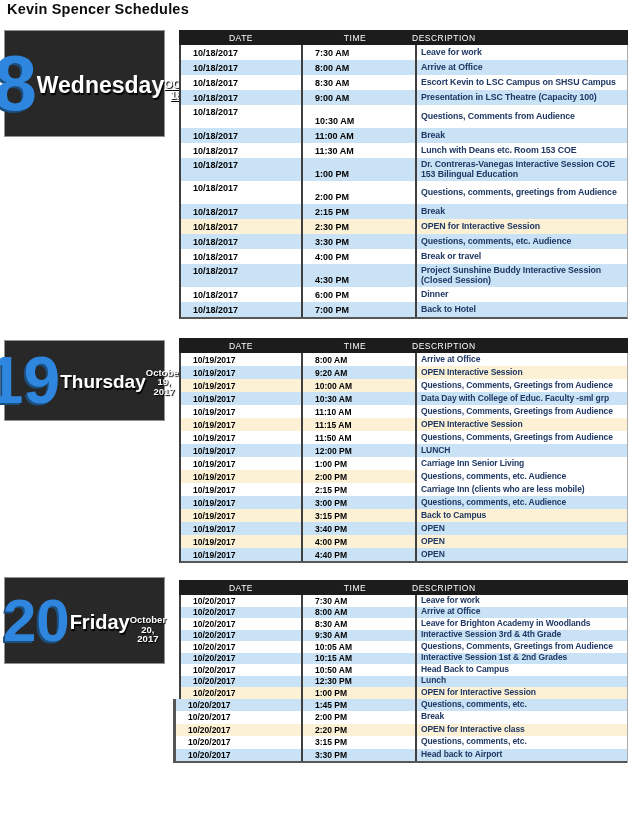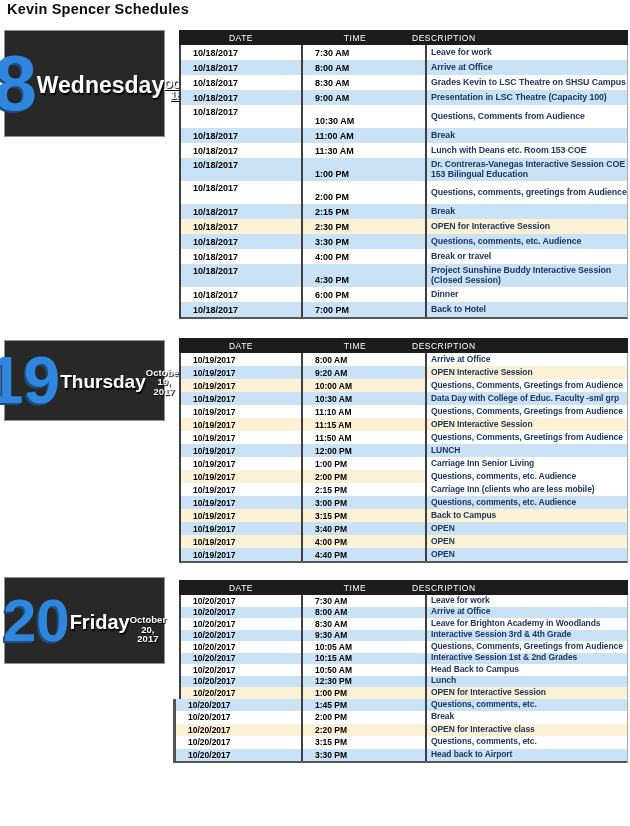--- a/index.html
+++ b/index.html
@@ -49,21 +49,21 @@
   .th.desc{flex:1;text-align:left;padding-left:5px;}
 
   .tbody{border-left:2px solid #3f3f3f;border-right:1px solid #ababab;
          border-bottom:2px solid #565656;box-sizing:border-box;background:#fff;}
   .day-2 .tbody{border-bottom:none;}
 
   .tr{display:flex;background:#fff;}
   .td{display:flex;align-items:center;box-sizing:border-box;overflow:hidden;background:#fff;}
   .td.date{width:122px;border-right:2px solid #3f3f3f;padding-left:12px;
            font-weight:bold;color:#000;}
-  .td.time{width:124px;border-right:2px solid #3f3f3f;padding-left:12px;
+  .td.time{width:114px;border-right:2px solid #3f3f3f;padding-left:12px;
            font-weight:bold;color:#000;}
   .td.desc{flex:1;padding-left:4px;font-weight:bold;color:#1F3864;
            line-height:1.12;letter-spacing:-0.1px;}
 
   .day-0 .td{font-size:9px;}
   .day-0 .td.desc{font-size:8.8px;}
   .day-0 .tr{height:15px;}
   .day-0 .tr.tall{height:23px;}
   .day-1 .td{font-size:8.5px;}
   .day-1 .tr{height:13px;}
@@ -112,21 +112,21 @@
 
   <div class="tr c-blue">
     <div class="td date">10/18/2017</div>
     <div class="td time">8:00 AM</div>
     <div class="td desc">Arrive at Office</div>
   </div>
 
   <div class="tr c-plain">
     <div class="td date">10/18/2017</div>
     <div class="td time">8:30 AM</div>
-    <div class="td desc">Grades Kevin to LSC Theatre on SHSU Campus</div>
+    <div class="td desc">Escort Kevin to LSC Campus on SHSU Campus</div>
   </div>
 
   <div class="tr c-blue">
     <div class="td date">10/18/2017</div>
     <div class="td time">9:00 AM</div>
     <div class="td desc">Presentation in LSC Theatre (Capacity 100)</div>
   </div>
 
   <div class="tr c-plain tall">
     <div class="td date">10/18/2017</div>

